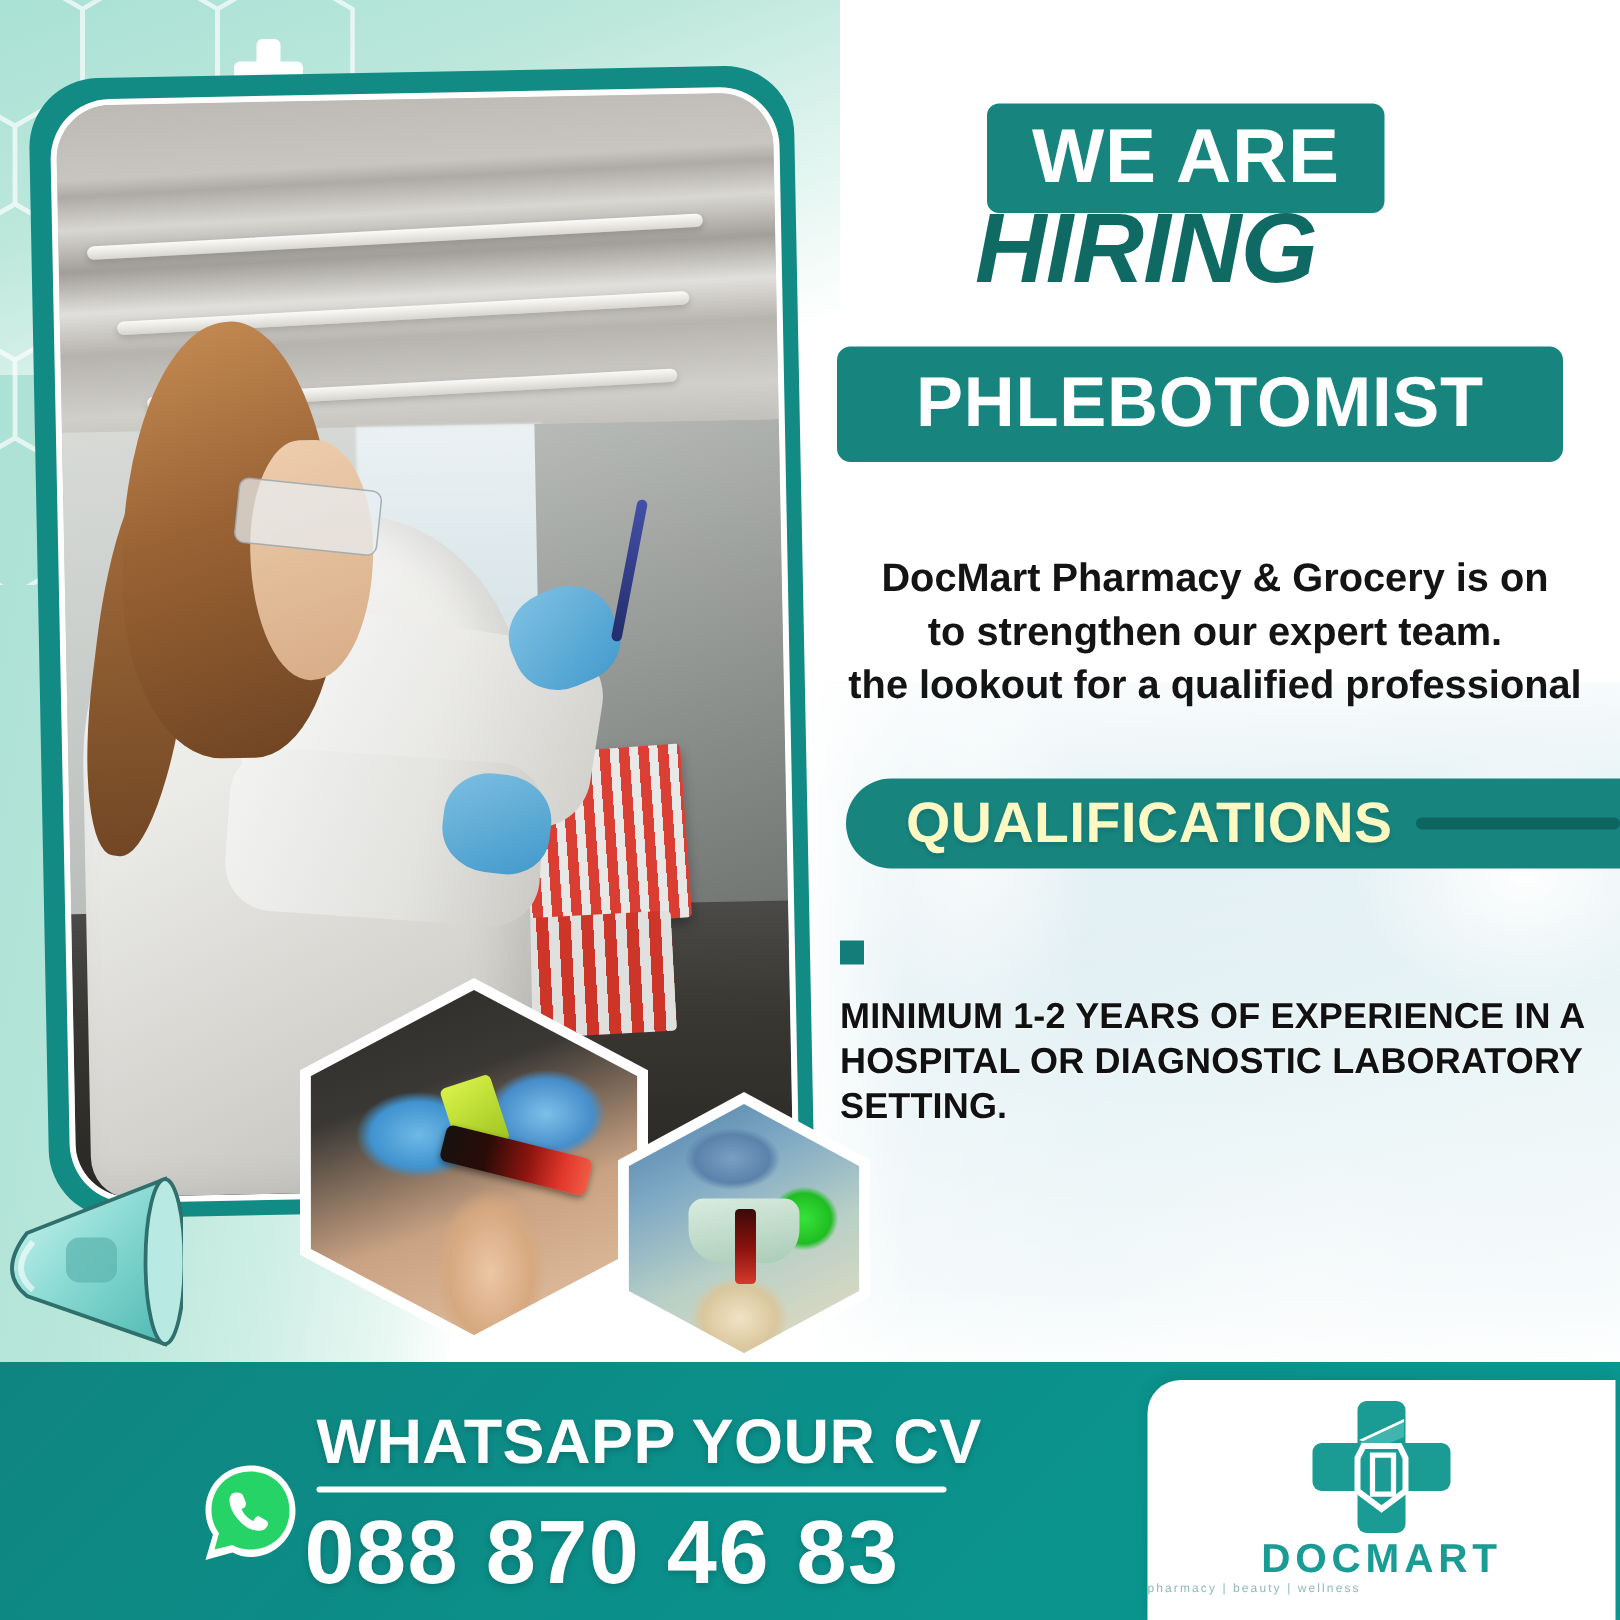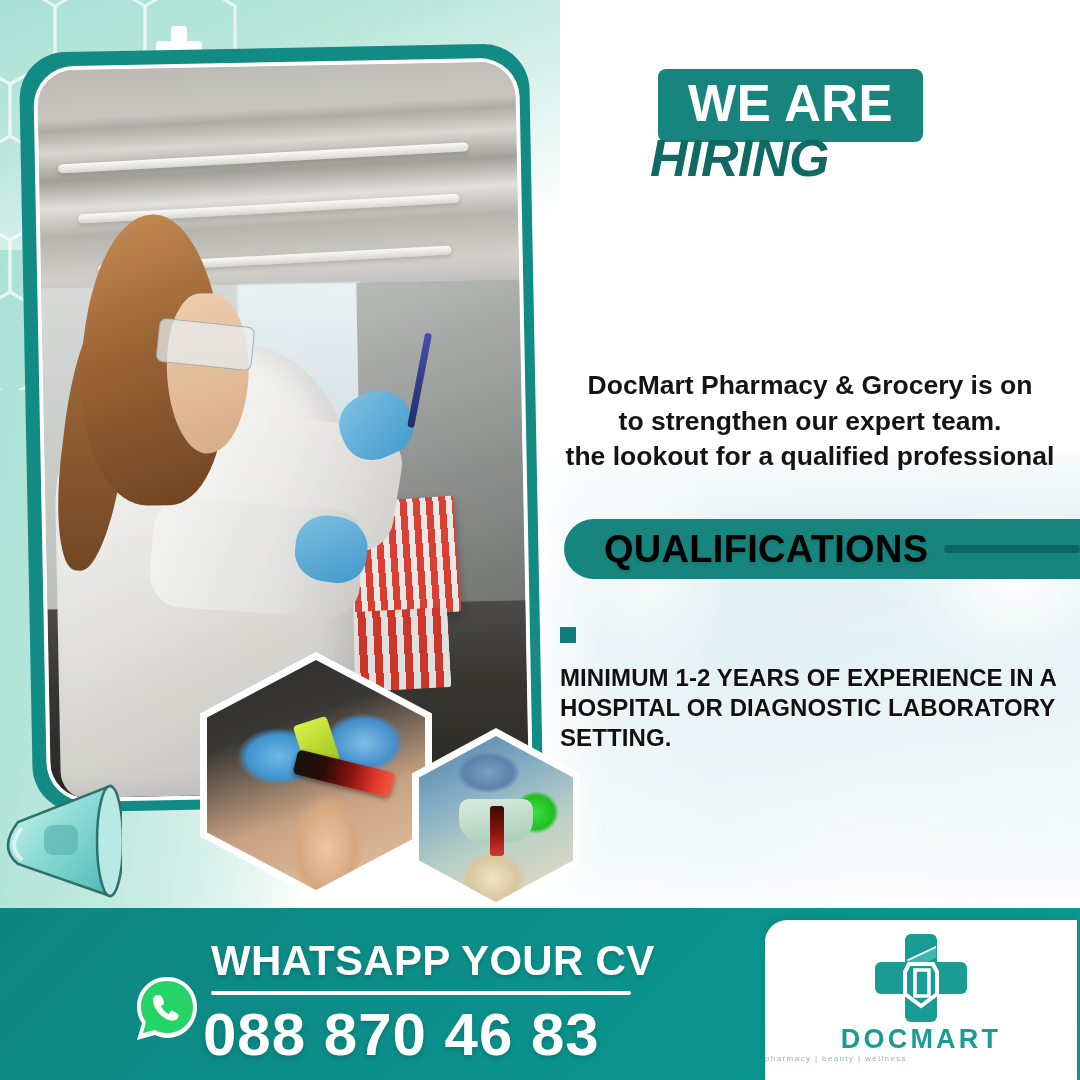--- a/index.html
+++ b/index.html
@@ -238,21 +238,21 @@
     position:absolute; left:118px; top:69px;
     background:var(--teal);
     border-radius:8px;
     padding:9px 30px 13px 30px;
     color:#ffffff;
     font-size:51px; font-weight:bold; letter-spacing:.5px; line-height:1;
   }
   .hiring {
     position:absolute; left:110px; top:132px;
     color:var(--teal-dark);
-    font-size:52px; font-weight:bold; font-style:italic;
+    font-size:66px; font-weight:bold; font-style:italic;
     letter-spacing:-.5px; line-height:1;
   }
   .tag-role {
     position:absolute; left:18px; top:231px; width:484px;
     background:var(--teal);
     border-radius:9px;
     padding:13px 10px 17px 10px;
     color:#ffffff; text-align:center;
     font-size:47px; font-weight:bold; letter-spacing:.5px; line-height:1;
   }
@@ -263,21 +263,21 @@
     font-size:26.5px; font-weight:bold; line-height:1.34;
   }
 
   .qual-banner {
     position:absolute; left:24px; top:519px; width:516px; height:60px;
     background:var(--teal);
     border-radius:32px 0 0 32px;
     display:flex; align-items:center;
   }
   .qual-banner .label {
-    color:#000000; font-size:38px; font-weight:bold; letter-spacing:.3px;
+    color:#fef9c3; font-size:38px; font-weight:bold; letter-spacing:.3px;
     padding-left:40px; white-space:nowrap;
     text-shadow:0 2px 3px rgba(0,0,0,.12);
   }
   .qual-banner .tail {
     flex:1; height:8px; margin-left:16px; margin-right:0;
     background:#0d6460; border-radius:5px;
   }
 
   .bullets { position:absolute; left:20px; top:618px; width:510px; }
   .bullet { display:flex; gap:20px; margin-bottom:28px;flex-direction:column; }
@@ -423,20 +423,23 @@
   </svg>
 
   <div class="rail">
 
     <div class="tag-wearare">
       <span>WE ARE</span>
     </div>
 
     <div class="hiring">HIRING</div>
 
+    <div class="tag-role">
+      <span>PHLEBOTOMIST</span>
+    </div>
 
     <div class="blurb">
       <div>DocMart Pharmacy &amp; Grocery is on</div>
       <div>to strengthen our expert team.</div>
       <div>the lookout for a qualified professional</div>
     </div>
 
     <div class="qual-banner">
       <div class="label">QUALIFICATIONS</div>
       <div class="tail"></div>

